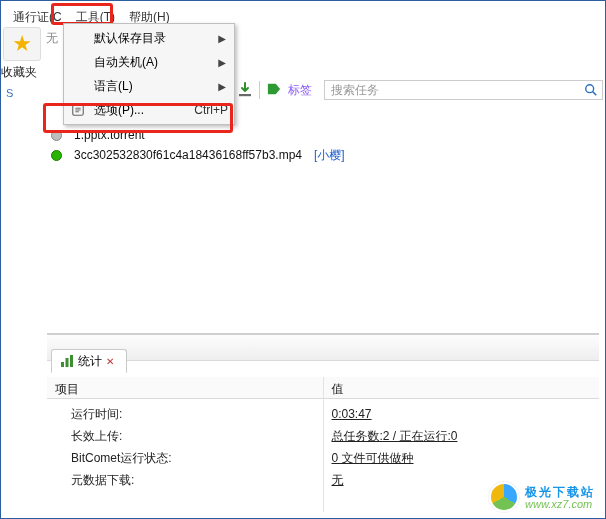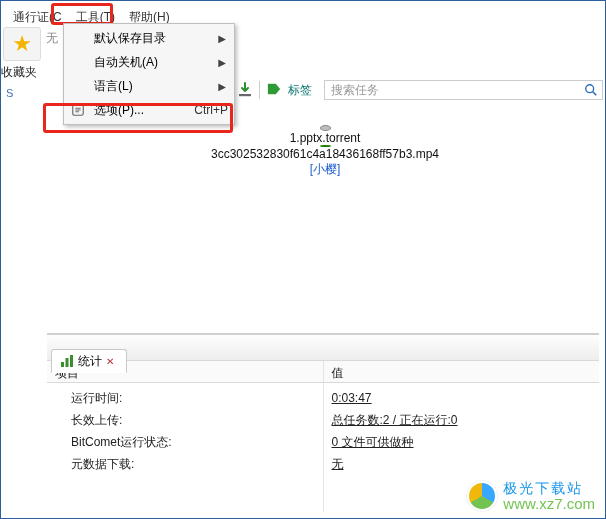--- a/index.html
+++ b/index.html
@@ -23,51 +23,51 @@
   .dropdown .mi .caret { position: absolute; right: 8px; color: #444; font-size: 10px; }
   .dropdown .mi .shortcut { position: absolute; right: 6px; color: #333; }
   .dropdown .mi .icn { position: absolute; left: 6px; width: 16px; height: 16px; display: flex; align-items: center; justify-content: center; }
   .option-highlight { position: absolute; top: 102px; left: 42px; width: 190px; height: 30px; border: 3px solid #e8261b; border-radius: 3px; z-index: 10; pointer-events: none; }
 
   
   .toolbar-row { position: absolute; top: 78px; left: 236px; right: 2px; height: 22px; display: flex; align-items: center; gap: 6px; }
   .tool-sep { width: 1px; height: 18px; background: #ccc; }
   .dl-ico { width: 16px; height: 16px; display:inline-flex; align-items:center; justify-content:center; }
   .tag-ico { color: #1a8a2a; font-size: 14px; }
-  .tag-label { color: #0f766e; }
+  .tag-label { color: #8b5cf6; }
   .search-box { margin-left: 6px; flex: 1; height: 20px; border: 1px solid #ccc; background: #fff; position: relative; display:flex; align-items:center; padding: 0 22px 0 6px; }
   .search-input { border:none; outline:none; width:100%; color:#888; background:transparent; }
   .search-input::placeholder { color:#999; }
   .search-btn { position:absolute; right:3px; top:1px; width:16px; height:16px; color:#2a6fbe; display:flex; align-items:center; justify-content:center; cursor:pointer; font-size:13px; }
 
   
   .filelist { position:absolute; top:124px; left:46px; right:6px; height:186px; background:#fff; }
-  .filelist .row { display:flex; align-items:center; height:20px; gap:0; padding-left:4px;flex-direction:column; }
+  .filelist .row { display:flex; align-items:center; height:20px; gap:12px; padding-left:4px; }
   .dot-gray { width:11px; height:11px; border-radius:50%; background:#bdbdbd; border:1px solid #888; }
   .dot-green { width:11px; height:11px; border-radius:50%; background:#29b400; border:1px solid #1d7c00; }
   .row .fname { color:#111; }
   .row .tag { color:#1f5fce; }
 
   
   .bottom { position:absolute; left:46px; right:6px; top:332px; bottom:6px; border-top:2px solid #cfcfcf; background:#fff; }
   .tabrow { height:26px; border-bottom:1px solid #d9d9d9; display:flex; align-items:flex-end; background:linear-gradient(#fdfdfd,#eee); padding-left:4px; }
   .tab { height:24px; border:1px solid #c9c9c9; border-bottom:1px solid #fff; background:#fff; padding:0 12px 0 8px; display:flex; align-items:center; gap:4px; border-radius:3px 3px 0 0; cursor:pointer; position:relative; top:13px; }
   .tab .x { color:#b33; font-size:10px; }
   .tabicon { width:14px; height:14px; color:#3c8f2f; }
   .stats-wrap { display:flex; height:calc(100% - 26px); }
-  .col { flex:1; border-right:1px solid #e3e3e3; }
+  .col { flex:1; border-right:1px solid #e3e3e3;margin-top:16px; }
   .col:last-child { border-right:none; }
   .col .hdr { height:22px; border-bottom:1px solid #d9d9d9; padding:4px 8px; color:#222; background:#fafafa; }
   .col .body { padding:4px 8px 4px 24px; line-height:22px; color:#222; }
 
   
   .wm { position:absolute; right:10px; bottom:6px; display:flex; align-items:center; gap:6px; opacity:.95; z-index:15; pointer-events:none; }
   .wm-logo { width:30px; height:30px; border-radius:50%; background:conic-gradient(#2ea4ff 0 120deg,#6cc04a 120deg 240deg,#f0b400 240deg 360deg); border:2px solid #fff; box-shadow:0 0 2px rgba(0,0,0,.2); }
-  .wm-text1 { font-size:14px; color:#0a90e8; font-weight:normal; letter-spacing:2px; }
-  .wm-text2 { font-size:15px; color:#6cc04a; display:block; margin-top:-3px; }
+  .wm-text1 { font-size:12px; color:#0a90e8; font-weight:bold; letter-spacing:2px; }
+  .wm-text2 { font-size:11px; color:#6cc04a; display:block; margin-top:-3px; font-style:italic; }
 </style>
 </head>
 <body>
 
 <div class="outer">
 
   <div class="menubar">
     <span class="item">通行证(C</span>
     <span class="item">工具(T)</span>
     <span class="item">帮助(H)</span>

